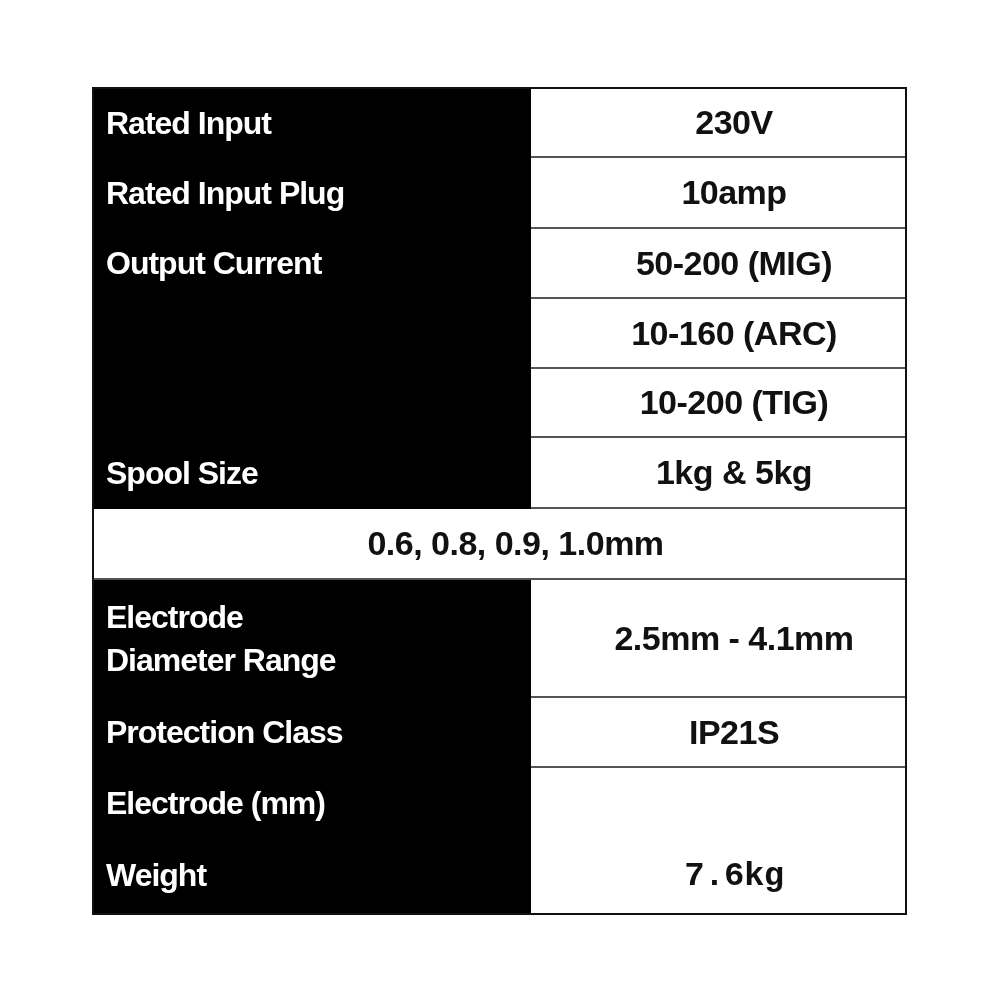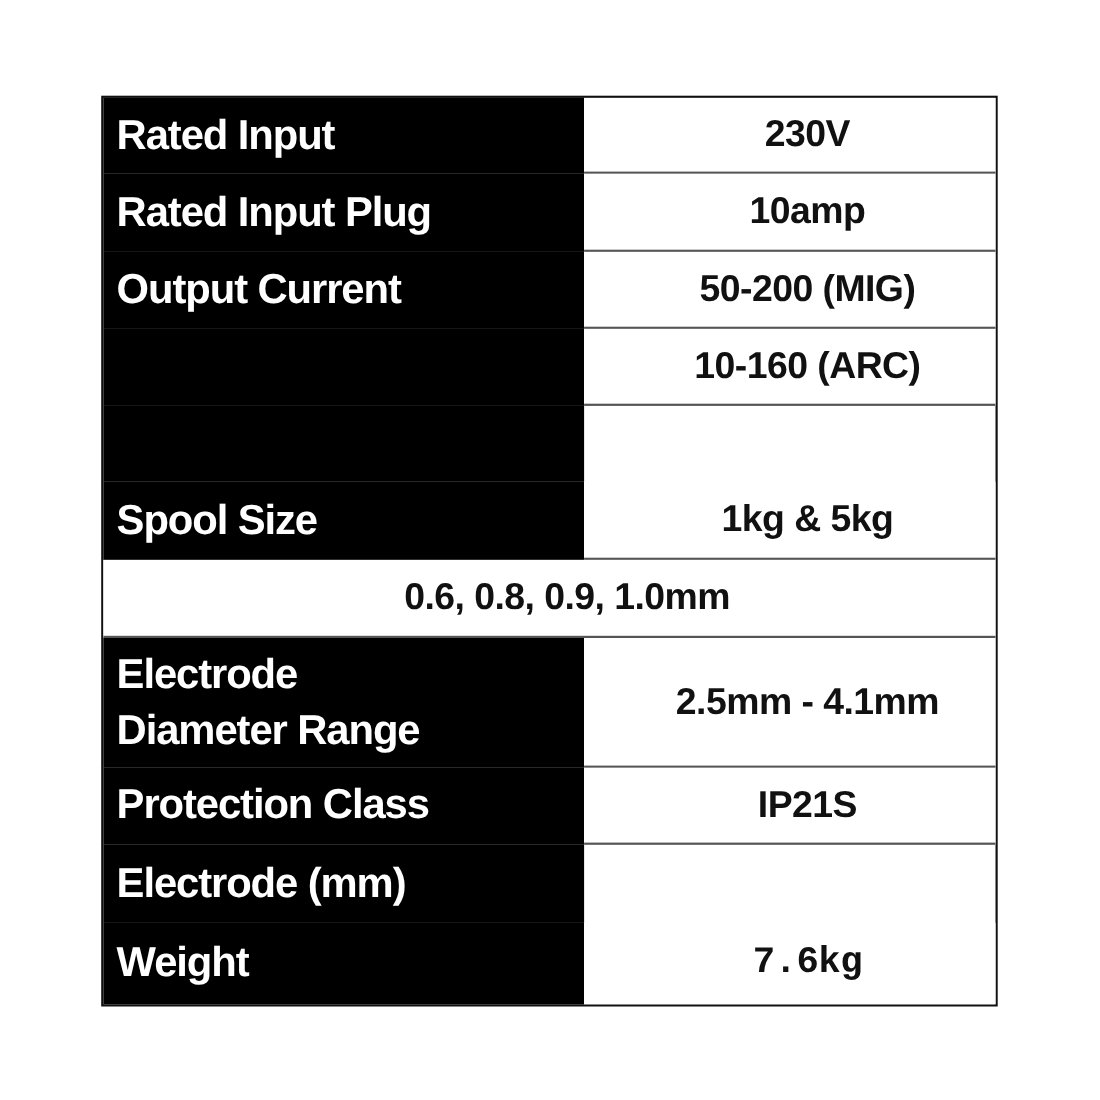--- a/index.html
+++ b/index.html
@@ -36,21 +36,21 @@
   .cell {
     box-sizing: border-box;
     display: flex;
     align-items: center;
     padding-left: 32px;
   }
   .label {
     flex: 0 0 437px;
     background: var(--label-bg, #000000);
     color: var(--label-text, #ffffff);
-    font-size: 38px;
+    font-size: 32px;
     font-weight: 700;
     letter-spacing: -1px;
     padding-left: 12px;
     line-height: 1.35;
     white-space: pre-line;
   }
   .value {
     flex: 1 1 auto;
     background: var(--value-bg, #ffffff);
     color: var(--value-text, #111111);
@@ -87,20 +87,21 @@
       <div class="cell value">50-200 (MIG)</div>
     </div>
 
     <div class="row" style="height:70px">
       <div class="cell label"></div>
       <div class="cell value">10-160 (ARC)</div>
     </div>
 
     <div class="row" style="height:69px">
       <div class="cell label"></div>
+      <div class="cell value">10-200 (TIG)</div>
     </div>
 
     <div class="row" style="height:71px">
       <div class="cell label">Spool Size</div>
       <div class="cell value">1kg &amp; 5kg</div>
     </div>
 
     <div class="row" style="height:71px">
       <div class="cell value">0.6, 0.8, 0.9, 1.0mm</div>
     </div>

